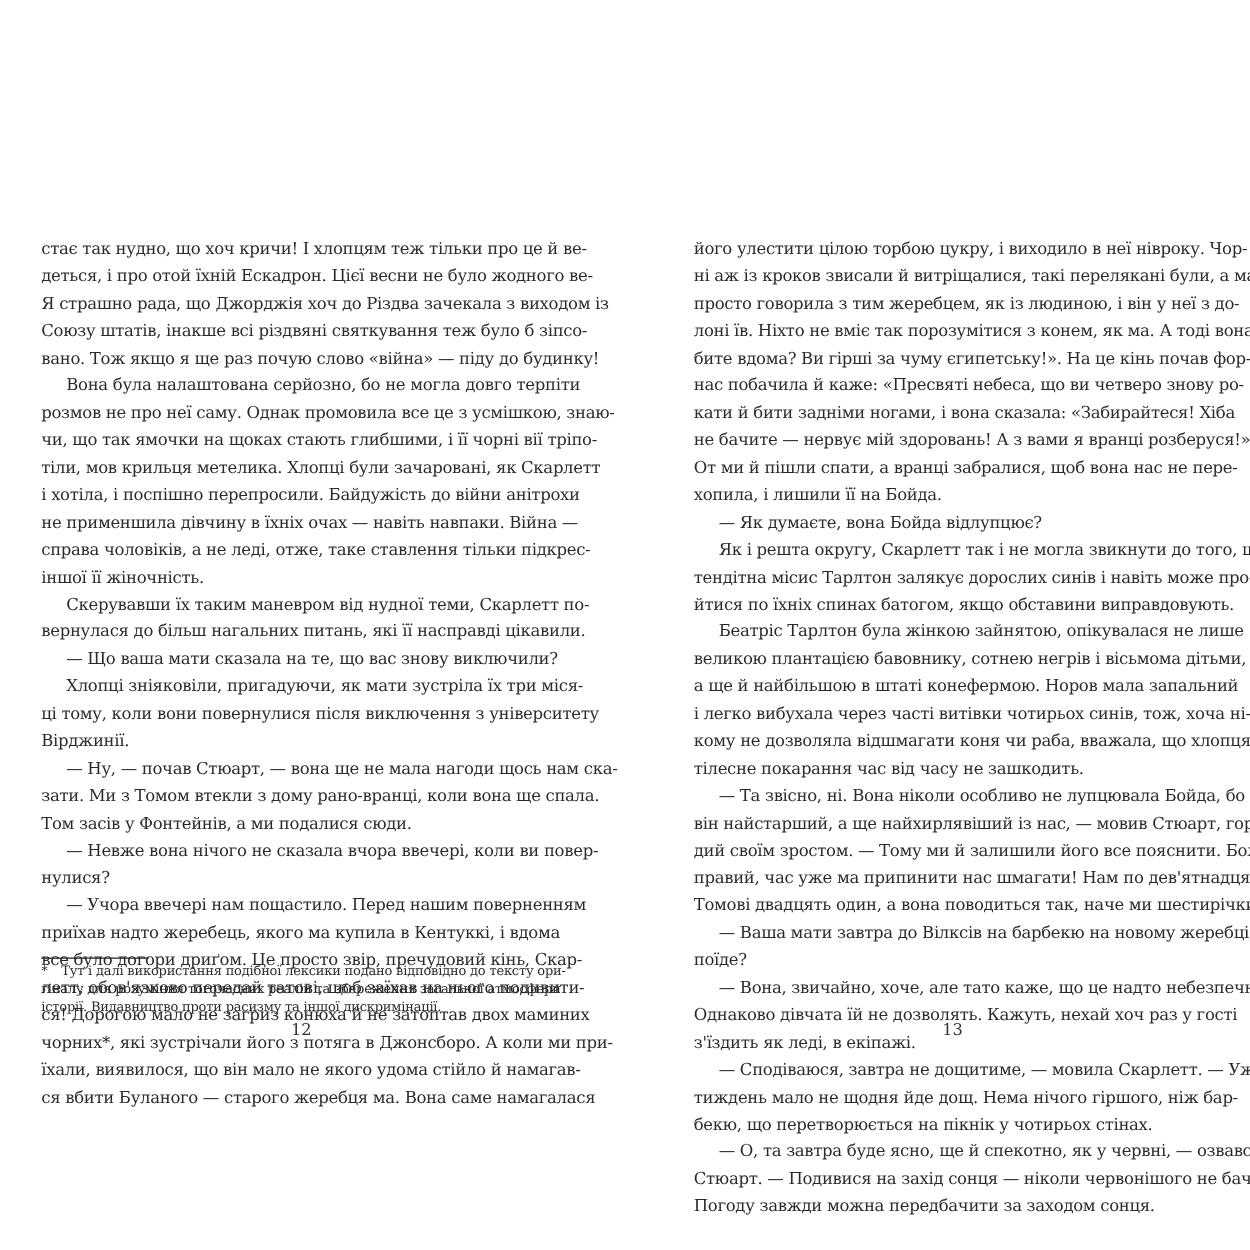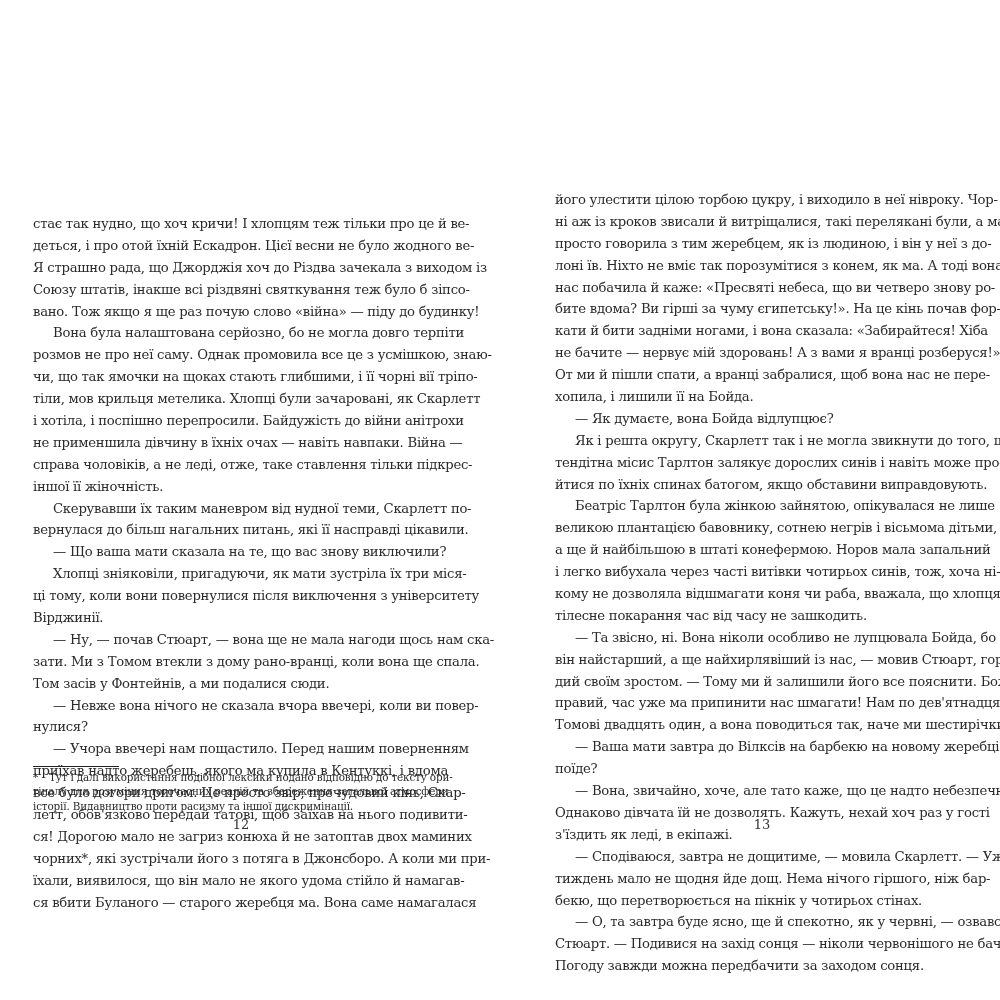--- a/index.html
+++ b/index.html
@@ -1,19 +1,19 @@
 <!DOCTYPE html>
 <html><head>
 <meta charset="utf-8">
 <style>
   html, body { margin:0; padding:0; }
   body { width:1000px; height:1000px; background:#ffffff; position:relative; overflow:hidden;
          font-family:"DejaVu Serif", "Liberation Serif", serif; color:#2a2a2a; }
   .page { position:absolute; top:189px; width:411px; }
-  .page.left { left:33px;margin-top:24px; }
+  .page.left { left:33px; }
   .page.right { left:555px; }
   .line { height:21.9px; line-height:21.9px; font-size:13.2px; white-space:nowrap;
           text-align:justify; text-align-last:justify; letter-spacing:-0.25px; }
   .line.indent { padding-left:20px; }
   .line.last { text-align-last:left; }
   .fn-rule { position:absolute; left:33px; top:766px; width:86px; height:1px; background:#222; }
   .footnote { position:absolute; left:33px; top:770px; width:411px; font-size:10.4px; letter-spacing:-0.15px; }
   .fn-line { height:14.3px; line-height:14.3px; white-space:nowrap; text-align:justify; text-align-last:justify; }
   .fn-line.last { text-align-last:left; }
   .fn-mark { display:inline-block; width:16px; }
@@ -64,22 +64,22 @@
     <div class="fn-line">гіналу для розуміння тогочасних реалій та збереження загальної атмосфери</div>
     <div class="fn-line last">історії. Видавництво проти расизму та іншої дискримінації.</div>
   </div>
 <div class="page-num pn-left">12</div>
 
 <div class="page right" id="rightPage">
     <div class="line">його улестити цілою торбою цукру, і виходило в неї нівроку. Чор-</div>
     <div class="line">ні аж із кроков звисали й витріщалися, такі перелякані були, а ма</div>
     <div class="line">просто говорила з тим жеребцем, як із людиною, і він у неї з до-</div>
     <div class="line">лоні їв. Ніхто не вміє так порозумітися з конем, як ма. А тоді вона</div>
+    <div class="line">бите вдома? Ви гірші за чуму єгипетську!». На це кінь почав фор-</div>
     <div class="line">нас побачила й каже: «Пресвяті небеса, що ви четверо знову ро-</div>
-    <div class="line">бите вдома? Ви гірші за чуму єгипетську!». На це кінь почав фор-</div>
     <div class="line">кати й бити задніми ногами, і вона сказала: «Забирайтеся! Хіба</div>
     <div class="line">не бачите — нервує мій здоровань! А з вами я вранці розберуся!».</div>
     <div class="line">От ми й пішли спати, а вранці забралися, щоб вона нас не пере-</div>
     <div class="line last">хопила, і лишили її на Бойда.</div>
     <div class="line indent last">— Як думаєте, вона Бойда відлупцює?</div>
     <div class="line indent">Як і решта округу, Скарлетт так і не могла звикнути до того, що</div>
     <div class="line">тендітна місис Тарлтон залякує дорослих синів і навіть може про-</div>
     <div class="line last">йтися по їхніх спинах батогом, якщо обставини виправдовують.</div>
     <div class="line indent">Беатріс Тарлтон була жінкою зайнятою, опікувалася не лише</div>
     <div class="line">великою плантацією бавовнику, сотнею негрів і вісьмома дітьми,</div>

